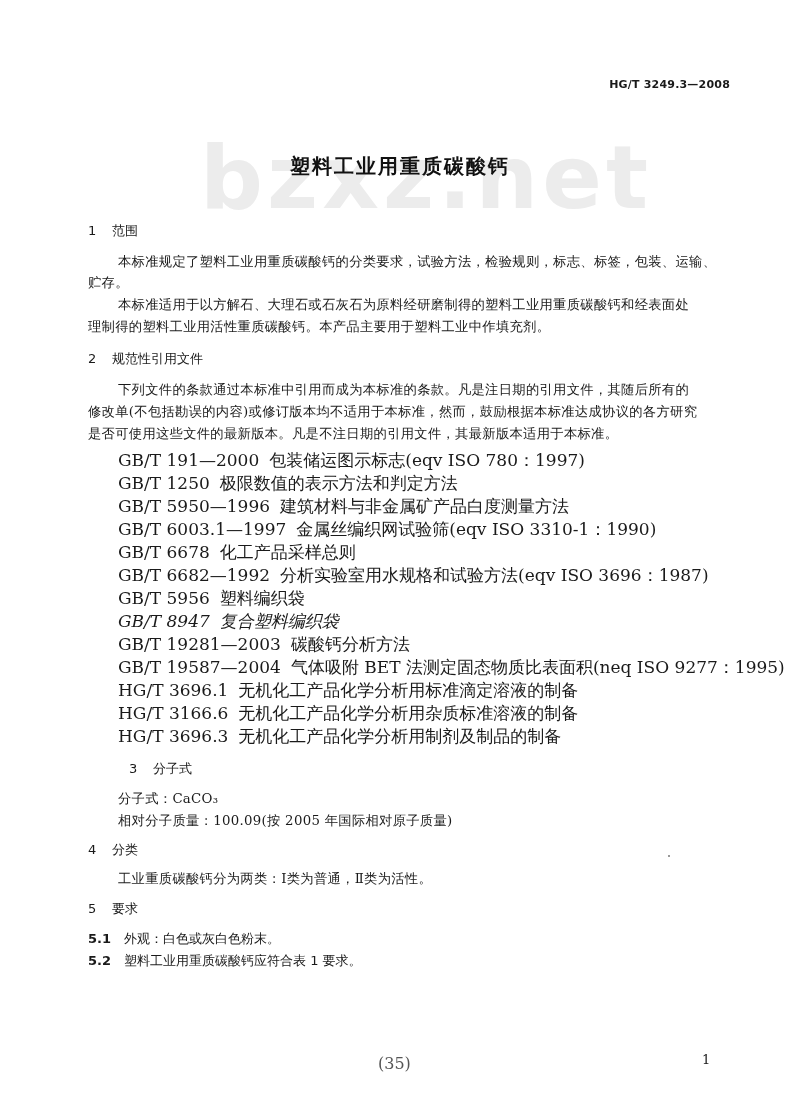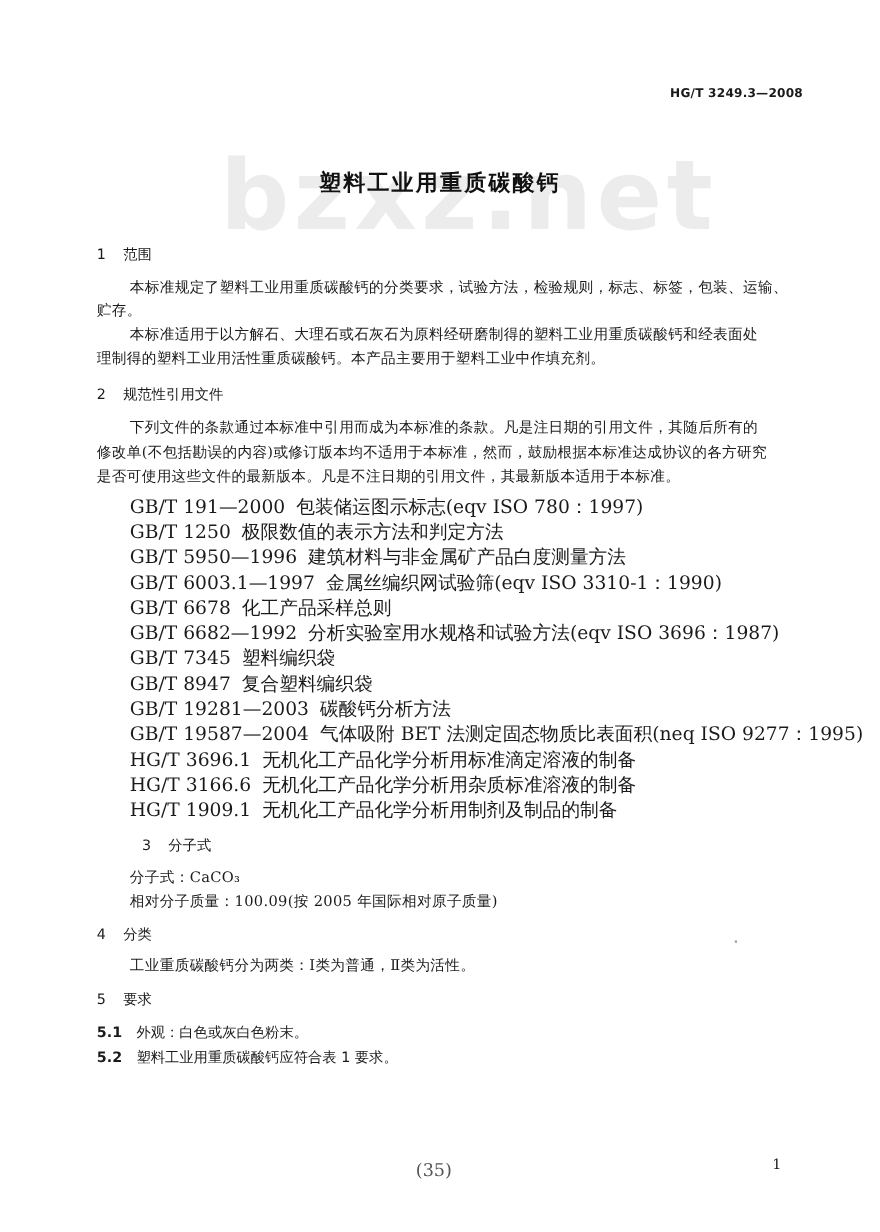--- a/index.html
+++ b/index.html
@@ -41,27 +41,27 @@
 <div class="abs para" style="left:118px; top:379px;">下列文件的条款通过本标准中引用而成为本标准的条款。凡是注日期的引用文件，其随后所有的</div>
 <div class="abs para" style="left:88px; top:401px;">修改单(不包括勘误的内容)或修订版本均不适用于本标准，然而，鼓励根据本标准达成协议的各方研究</div>
 <div class="abs para" style="left:88px; top:423px;">是否可使用这些文件的最新版本。凡是不注日期的引用文件，其最新版本适用于本标准。</div>
 
 <div class="abs ref" style="top:449px;"><span class="code">GB/T 191—2000</span><span>包装储运图示标志(eqv ISO 780：1997)</span></div>
 <div class="abs ref" style="top:472px;"><span class="code">GB/T 1250</span><span>极限数值的表示方法和判定方法</span></div>
 <div class="abs ref" style="top:495px;"><span class="code">GB/T 5950—1996</span><span>建筑材料与非金属矿产品白度测量方法</span></div>
 <div class="abs ref" style="top:518px;"><span class="code">GB/T 6003.1—1997</span><span>金属丝编织网试验筛(eqv ISO 3310-1：1990)</span></div>
 <div class="abs ref" style="top:541px;"><span class="code">GB/T 6678</span><span>化工产品采样总则</span></div>
 <div class="abs ref" style="top:564px;"><span class="code">GB/T 6682—1992</span><span>分析实验室用水规格和试验方法(eqv ISO 3696：1987)</span></div>
-<div class="abs ref" style="top:587px;"><span class="code">GB/T 7345</span><span>塑料编织袋</span></div>
-<div class="abs ref" style="top:610px;"><span class="code">GB/T 8947</span><span>复合塑料编织袋</span></div>
+<div class="abs ref" style="top:587px;"><span class="code">GB/T 5956</span><span>塑料编织袋</span></div>
+<div class="abs ref" style="top:610px;font-style:italic;"><span class="code">GB/T 8947</span><span>复合塑料编织袋</span></div>
 <div class="abs ref" style="top:633px;"><span class="code">GB/T 19281—2003</span><span>碳酸钙分析方法</span></div>
 <div class="abs ref" style="top:656px;"><span class="code">GB/T 19587—2004</span><span>气体吸附 BET 法测定固态物质比表面积(neq ISO 9277：1995)</span></div>
 <div class="abs ref" style="top:679px;"><span class="code">HG/T 3696.1</span><span>无机化工产品化学分析用标准滴定溶液的制备</span></div>
 <div class="abs ref" style="top:702px;"><span class="code">HG/T 3166.6</span><span>无机化工产品化学分析用杂质标准溶液的制备</span></div>
-<div class="abs ref" style="top:725px;"><span class="code">HG/T 1909.1</span><span>无机化工产品化学分析用制剂及制品的制备</span></div>
+<div class="abs ref" style="top:725px;"><span class="code">HG/T 3696.3</span><span>无机化工产品化学分析用制剂及制品的制备</span></div>
 
 <div class="abs sec" style="left:88px; top:760px;margin-left:41px;">
   <span class="num">3</span><span>分子式</span>
 </div>
 <div class="abs para" style="left:118px; top:788px;">分子式：CaCO₃</div>
 <div class="abs para" style="left:118px; top:810px;">相对分子质量：100.09(按 2005 年国际相对原子质量)</div>
 
 <div class="abs sec" style="left:88px; top:841px;">
   <span class="num">4</span><span>分类</span>
 </div>

